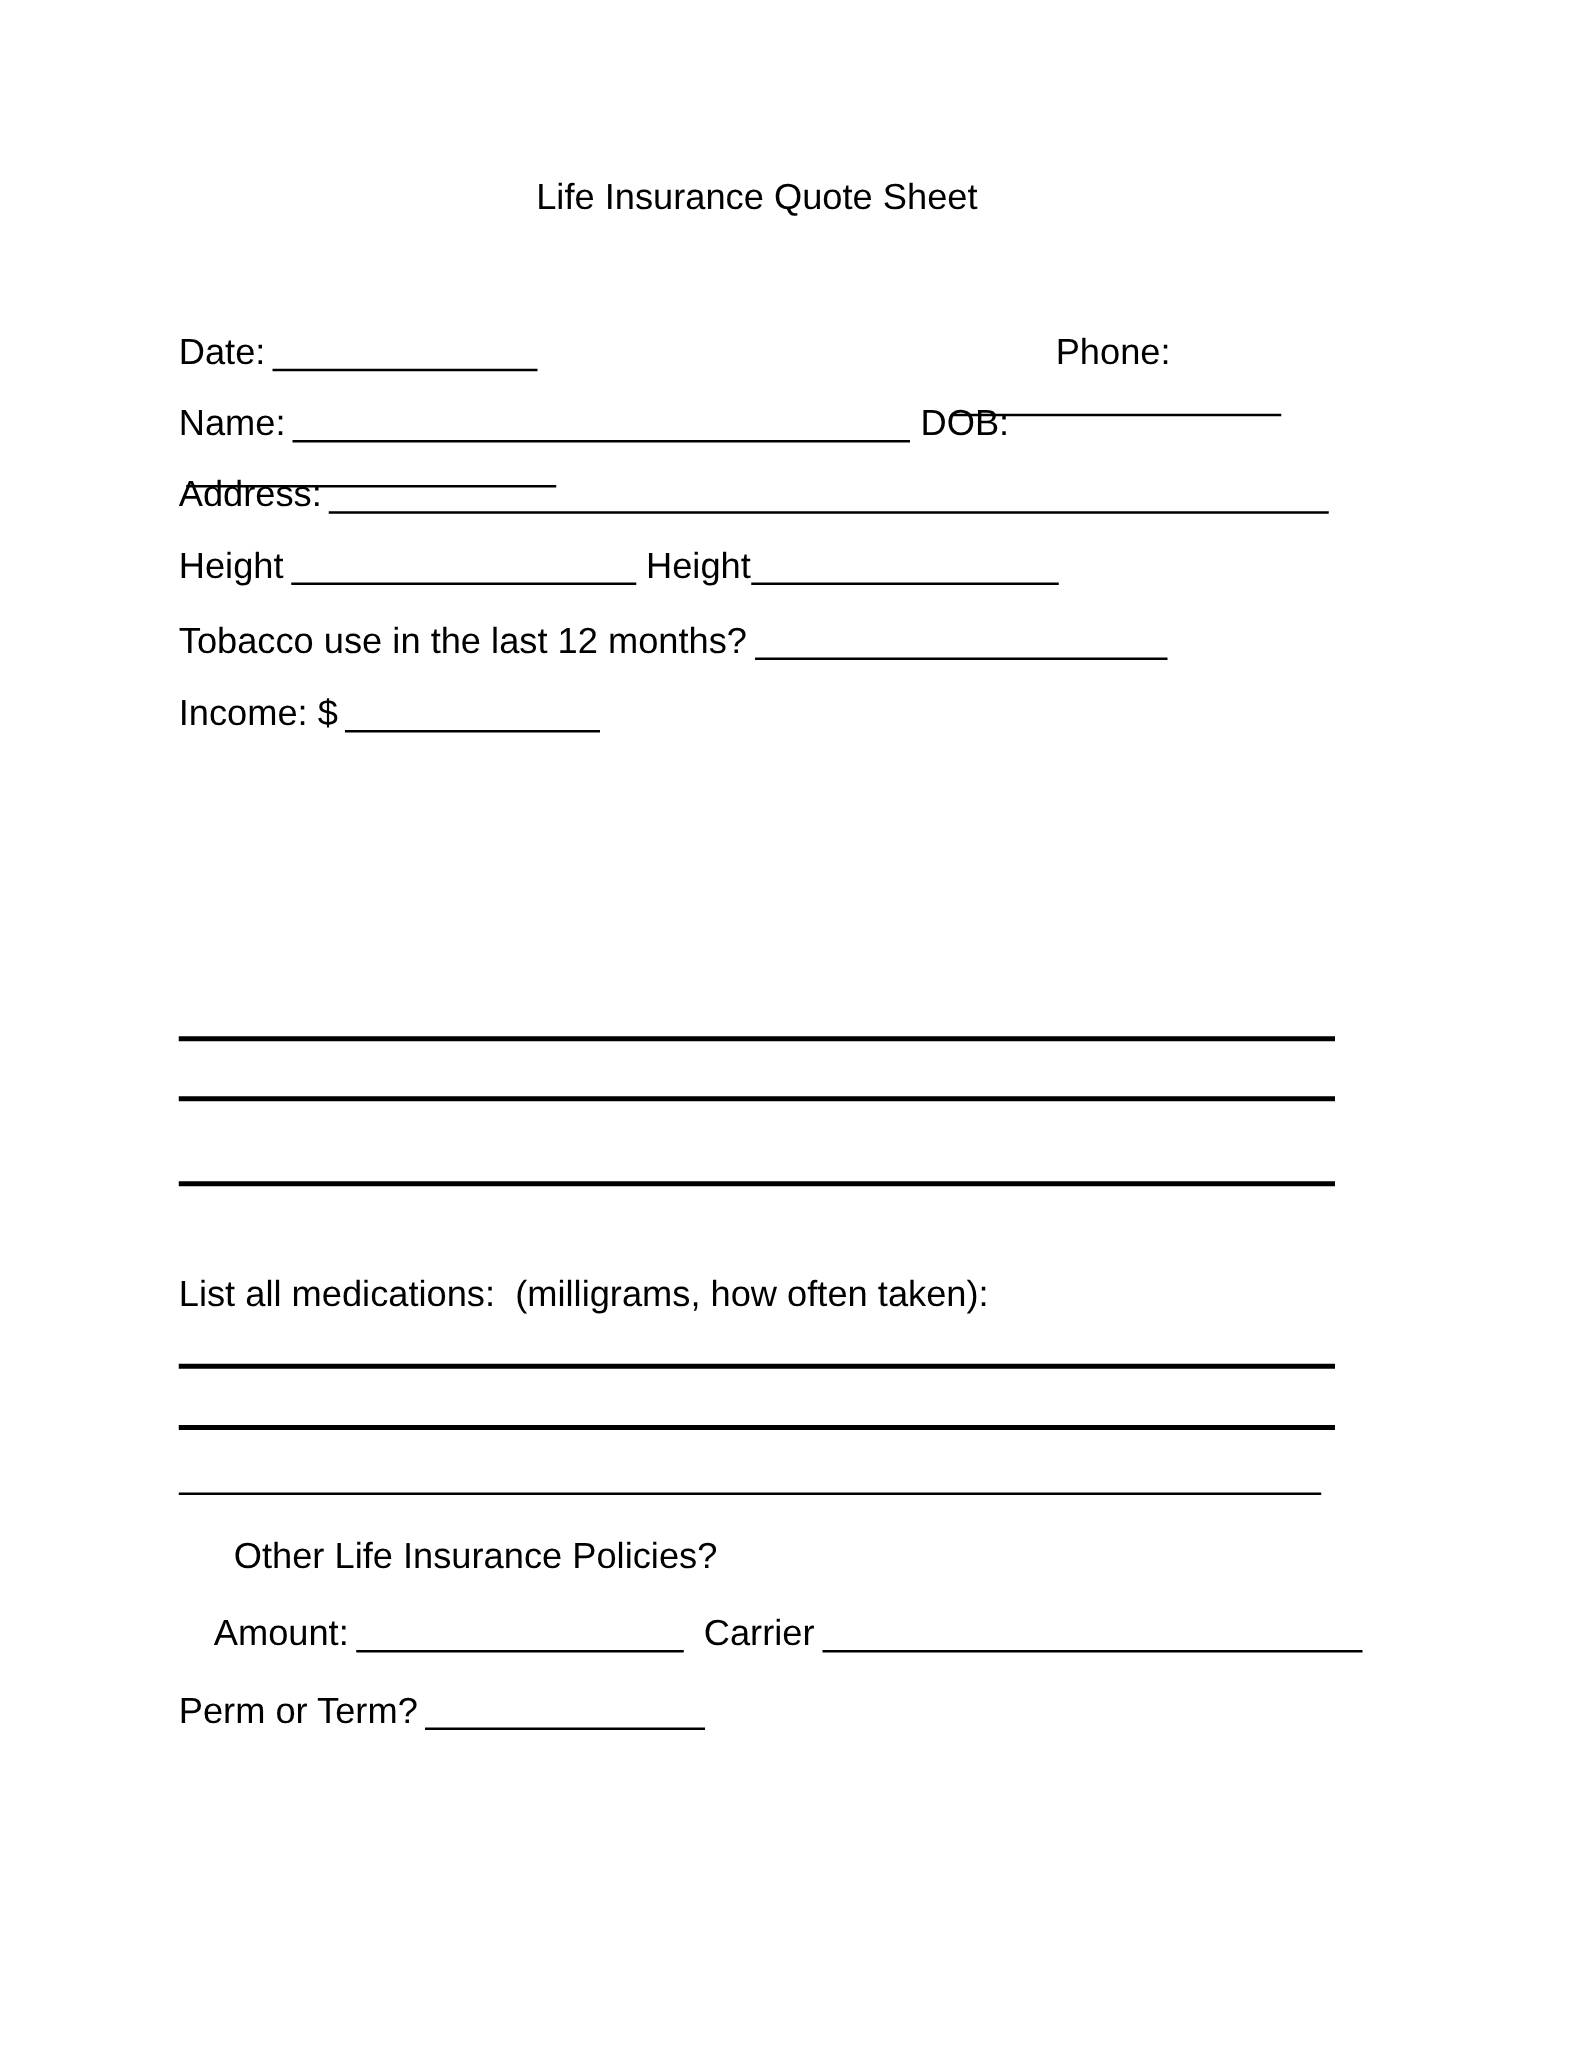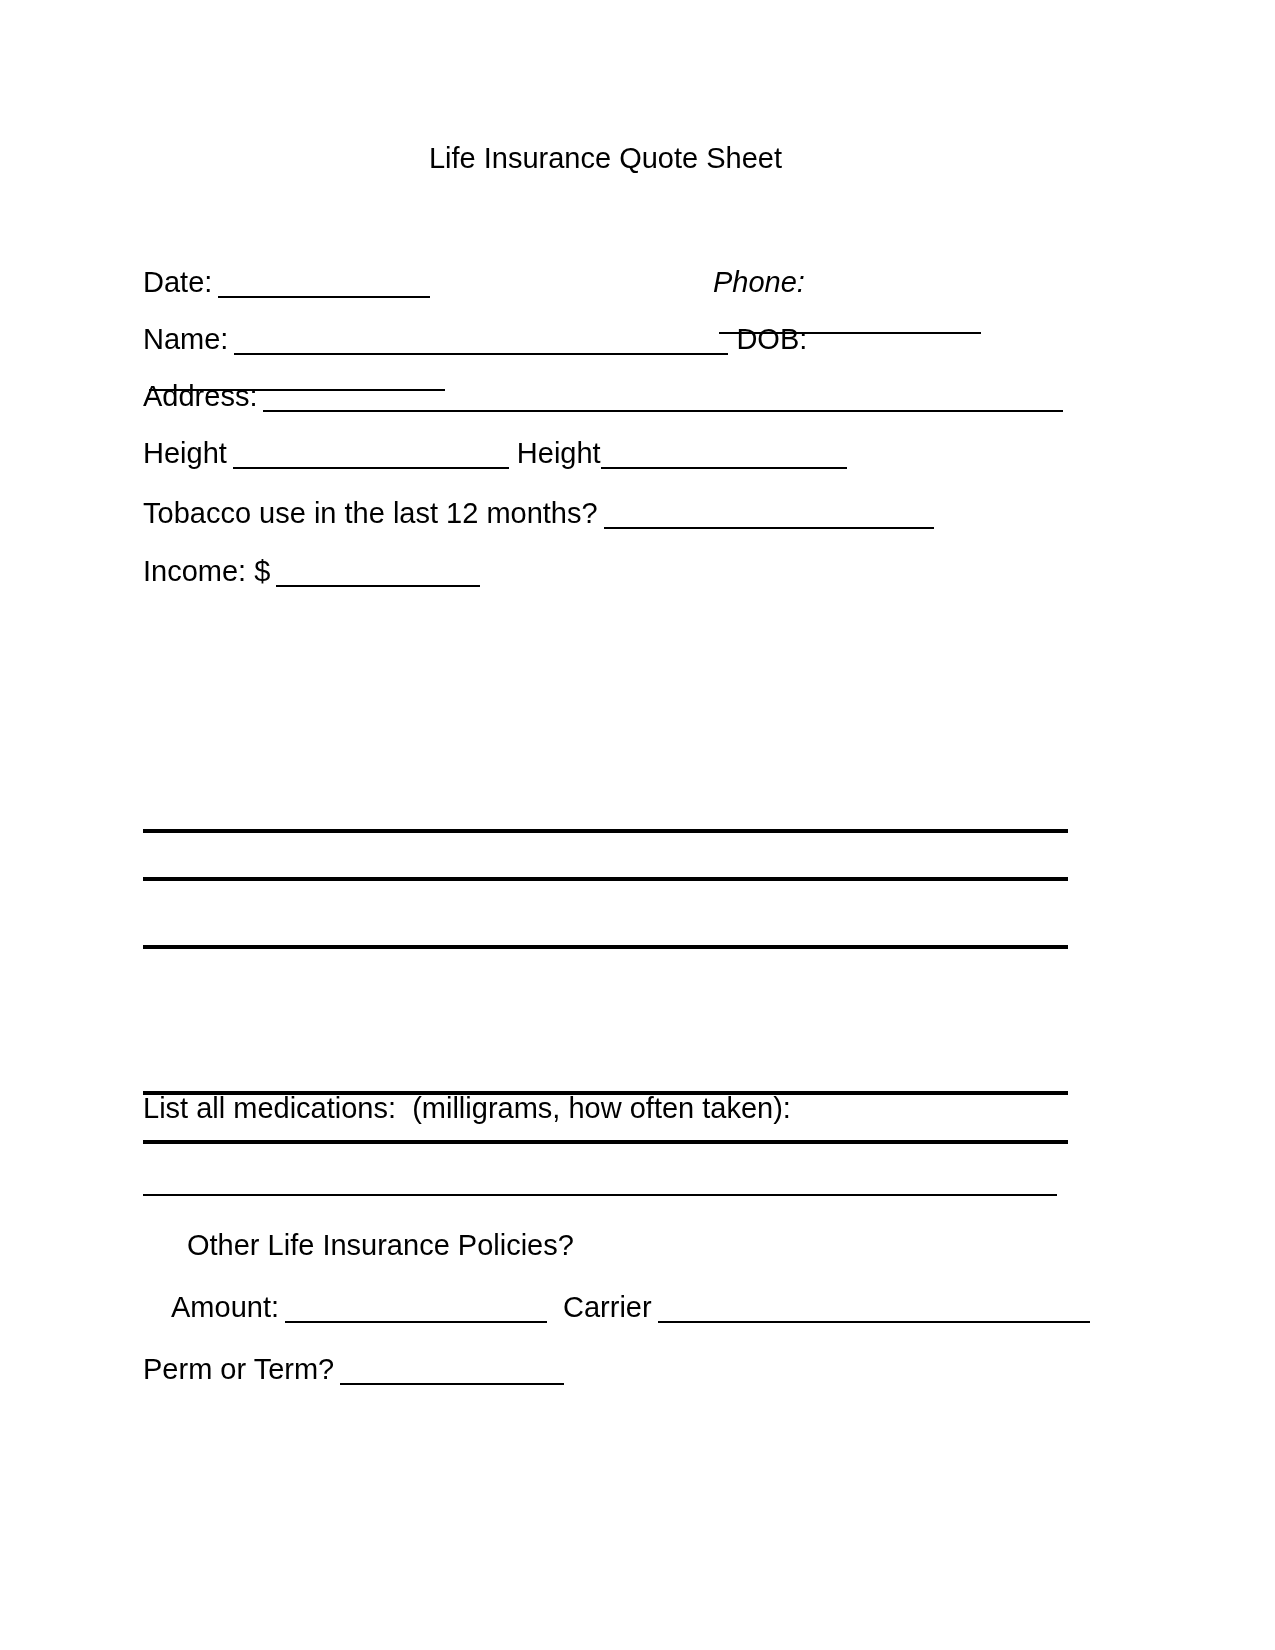--- a/index.html
+++ b/index.html
@@ -33,21 +33,21 @@
     line-height: 36px;
   }
   .label { white-space: pre-wrap; }
   .blank {
     display: inline-block;
     height: 1em;
     border-bottom: 2px solid #000000;
     vertical-align: -6px;
     margin-left: 6px;
   }
-  .abs { position: absolute; top: 0; white-space: nowrap; }
+  .abs { position: absolute; top: 0; white-space: nowrap; text-align: center; }
   
   .w-date     { width: 212px; }
   .w-phone    { width: 262px; }
   .w-name     { width: 494px; }
   .w-dob      { width: 296px; }
   .w-address  { width: 800px; }
   .w-height   { width: 276px; }
   .w-weight   { width: 246px; margin-left: 0; }
   .w-tobacco  { width: 330px; }
   .w-income   { width: 204px; }
@@ -76,28 +76,28 @@
   .r-name    { top: 321px; }
   .r-address { top: 378px; }
   .r-height  { top: 435px; }
   .r-tobacco { top: 495px; }
   .r-income  { top: 553px; }
   .r-amtreq  { top: 612px; }
   .r-medlbl  { top: 770px; }
   .l-med1    { top: 829px; }
   .l-med2    { top: 877px; }
   .l-med3    { top: 945px; }
-  .r-rxlbl   { top: 1090px; }
+  .r-rxlbl   { top: 1018px; }
   .l-rx1     { top: 1091px; }
   .l-rx2     { top: 1140px; }
   .l-rx3     { top: 1194px; }
   .r-otherlbl{ top: 1227px; margin-left: 44px; }
   .r-amount2 { top: 1289px; margin-left: 28px; }
   .r-perm    { top: 1351px; }
-  .phone-part { left: 570px; font-style: italic; }
+  .phone-part { left: 570px; }
 </style>
 </head>
 <body>
 
 <div class="page">
 
   <div class="title">Life Insurance Quote Sheet</div>
 
   <div class="row r-date">
     <span class="abs" style="left:0"><span class="label">Date:</span><span class="blank w-date"></span></span>

